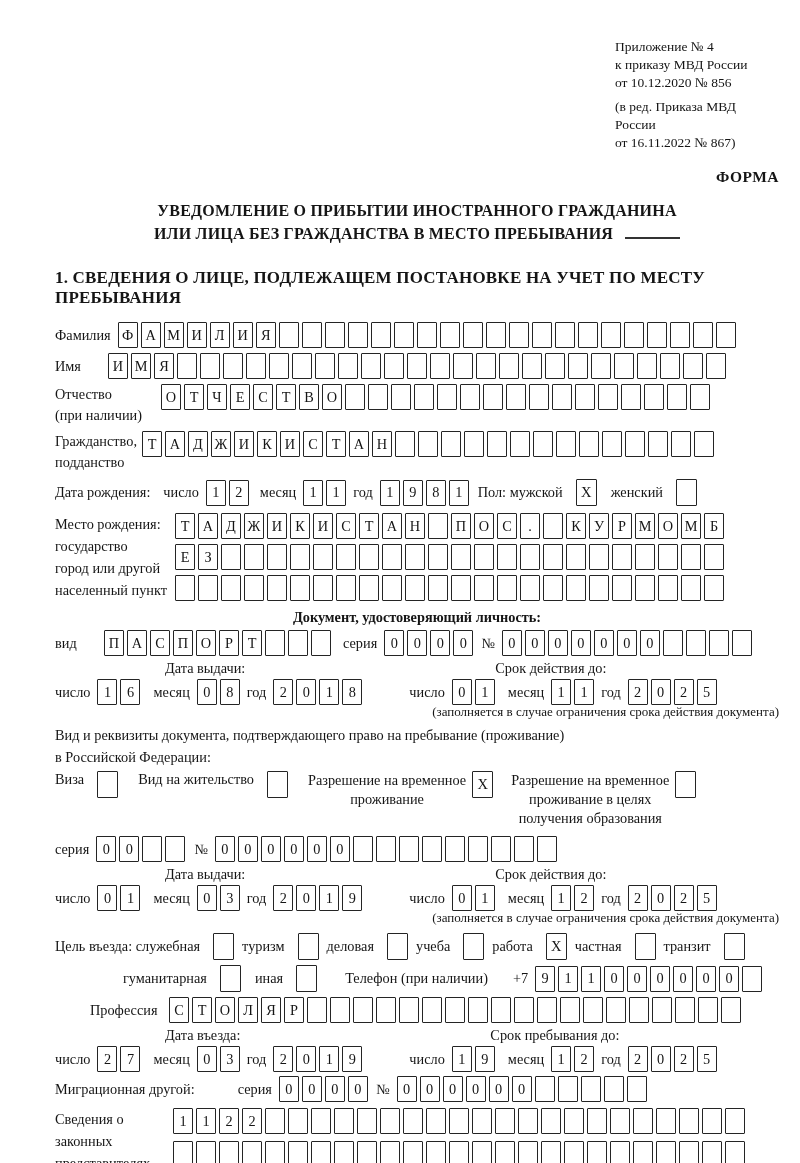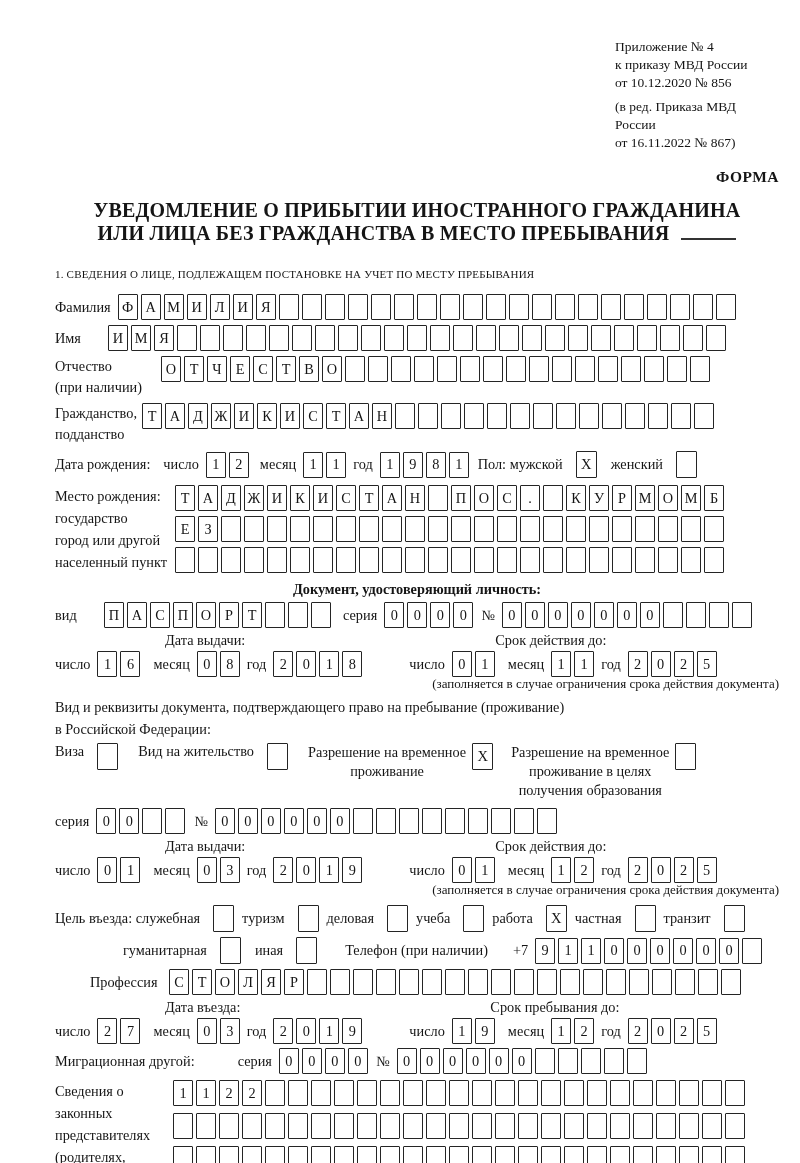--- a/index.html
+++ b/index.html
@@ -5,23 +5,23 @@
   html,body{margin:0;padding:0;background:#fff;}
   .page{
     width:800px;height:1163px;box-sizing:border-box;
     padding:38px 21px 0 55px;
     font-family:"Liberation Serif","DejaVu Serif",serif;
     color:#151515;overflow:hidden;background:#fff;
   }
   .hdr{margin-left:560px;font-size:13.5px;line-height:18px;}
   .hdr .gap-above{margin-top:6px;}
   .forma{text-align:right;font-weight:bold;font-size:15.5px;margin-top:16px;letter-spacing:.5px;}
-  .title{text-align:center;font-weight:bold;font-size:20px;margin-top:13px;line-height:23px;letter-spacing:.2px;}
+  .title{text-align:center;font-weight:bold;font-size:16px;margin-top:13px;line-height:23px;letter-spacing:.2px;}
   .blank-line{display:inline-block;width:55px;border-bottom:2px solid #333;margin-left:12px;}
-  .section{font-weight:normal;font-size:11px;margin-top:23px;letter-spacing:.2px;}
+  .section{font-weight:bold;font-size:17px;margin-top:23px;letter-spacing:.2px;}
   #form-rows{margin-top:14px;font-size:14.3px;}
   .srow{display:flex;align-items:center;margin-bottom:5px;white-space:nowrap;}
   .srow.top{align-items:flex-start;}
   .lbl{margin-right:7px;flex:none;}
   .lbl2{margin-right:7px;line-height:21px;flex:none;}
   .stack{text-align:center;line-height:19px;flex:none;}
   .boxline{display:flex;flex:none;}
   .box{
     width:18px;height:24px;border:1.6px solid #242424;border-radius:1px;
     margin-right:3px;display:flex;align-items:center;justify-content:center;

